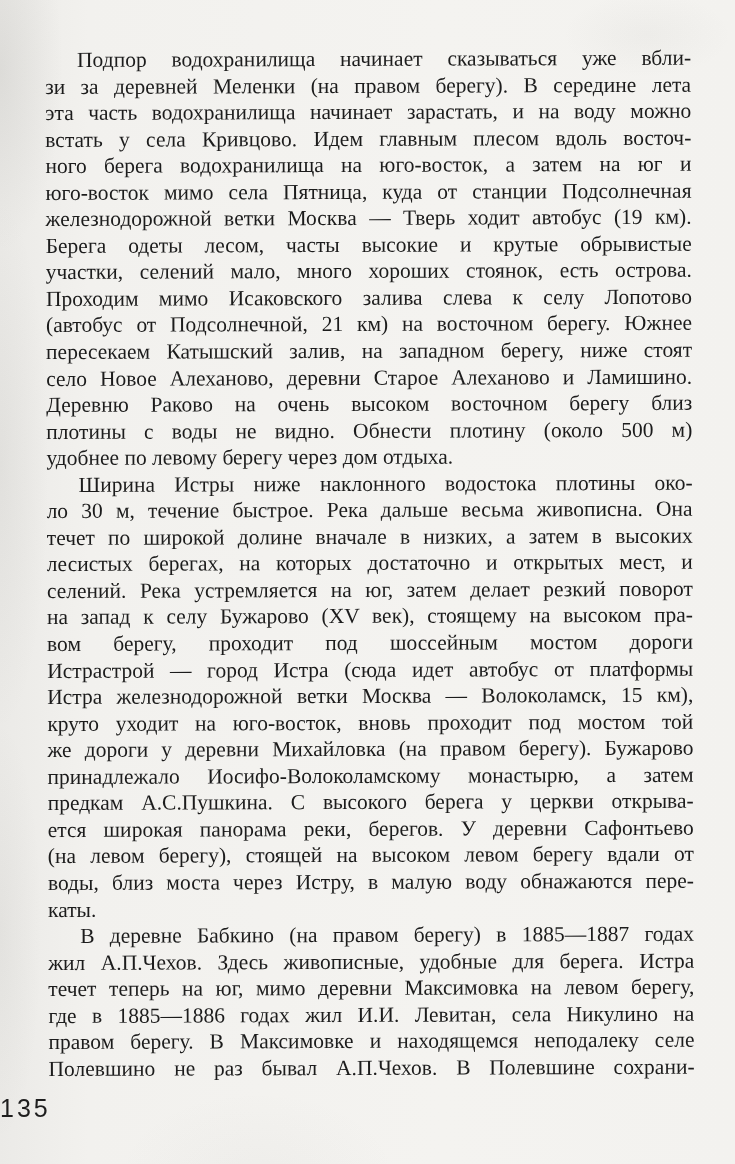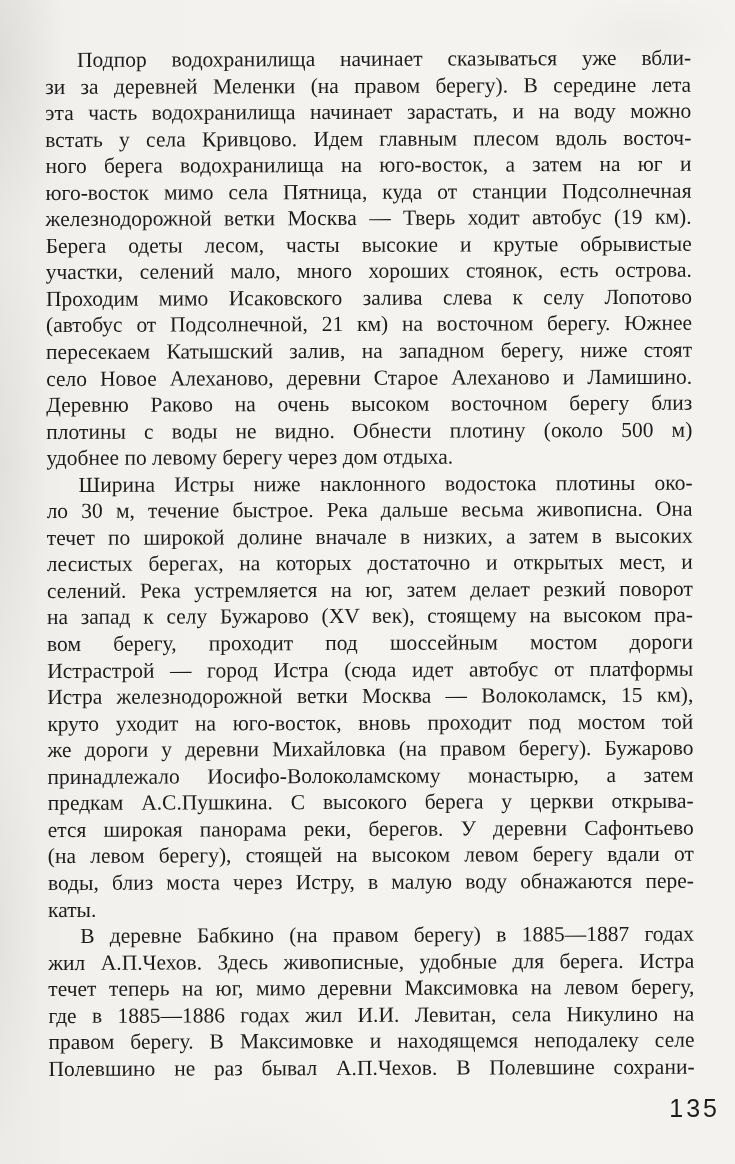--- a/index.html
+++ b/index.html
@@ -41,21 +41,21 @@
     height: 26.55px;
     overflow: visible;
   }
   .line.first { text-indent: 32px; }
   .line.lastshort { text-align-last: left; }
   .page-number {
     position: absolute;
     left: 0;
     top: 1094px;
     width: 720px;
-    text-align: right;
+    text-align: left;
     font-family: "Liberation Sans", "DejaVu Sans", sans-serif;
     font-size: 25px;
     letter-spacing: 3px;
     color: #1e1e1e;
   }
 </style>
 </head>
 <body>
 
 <div class="page">

